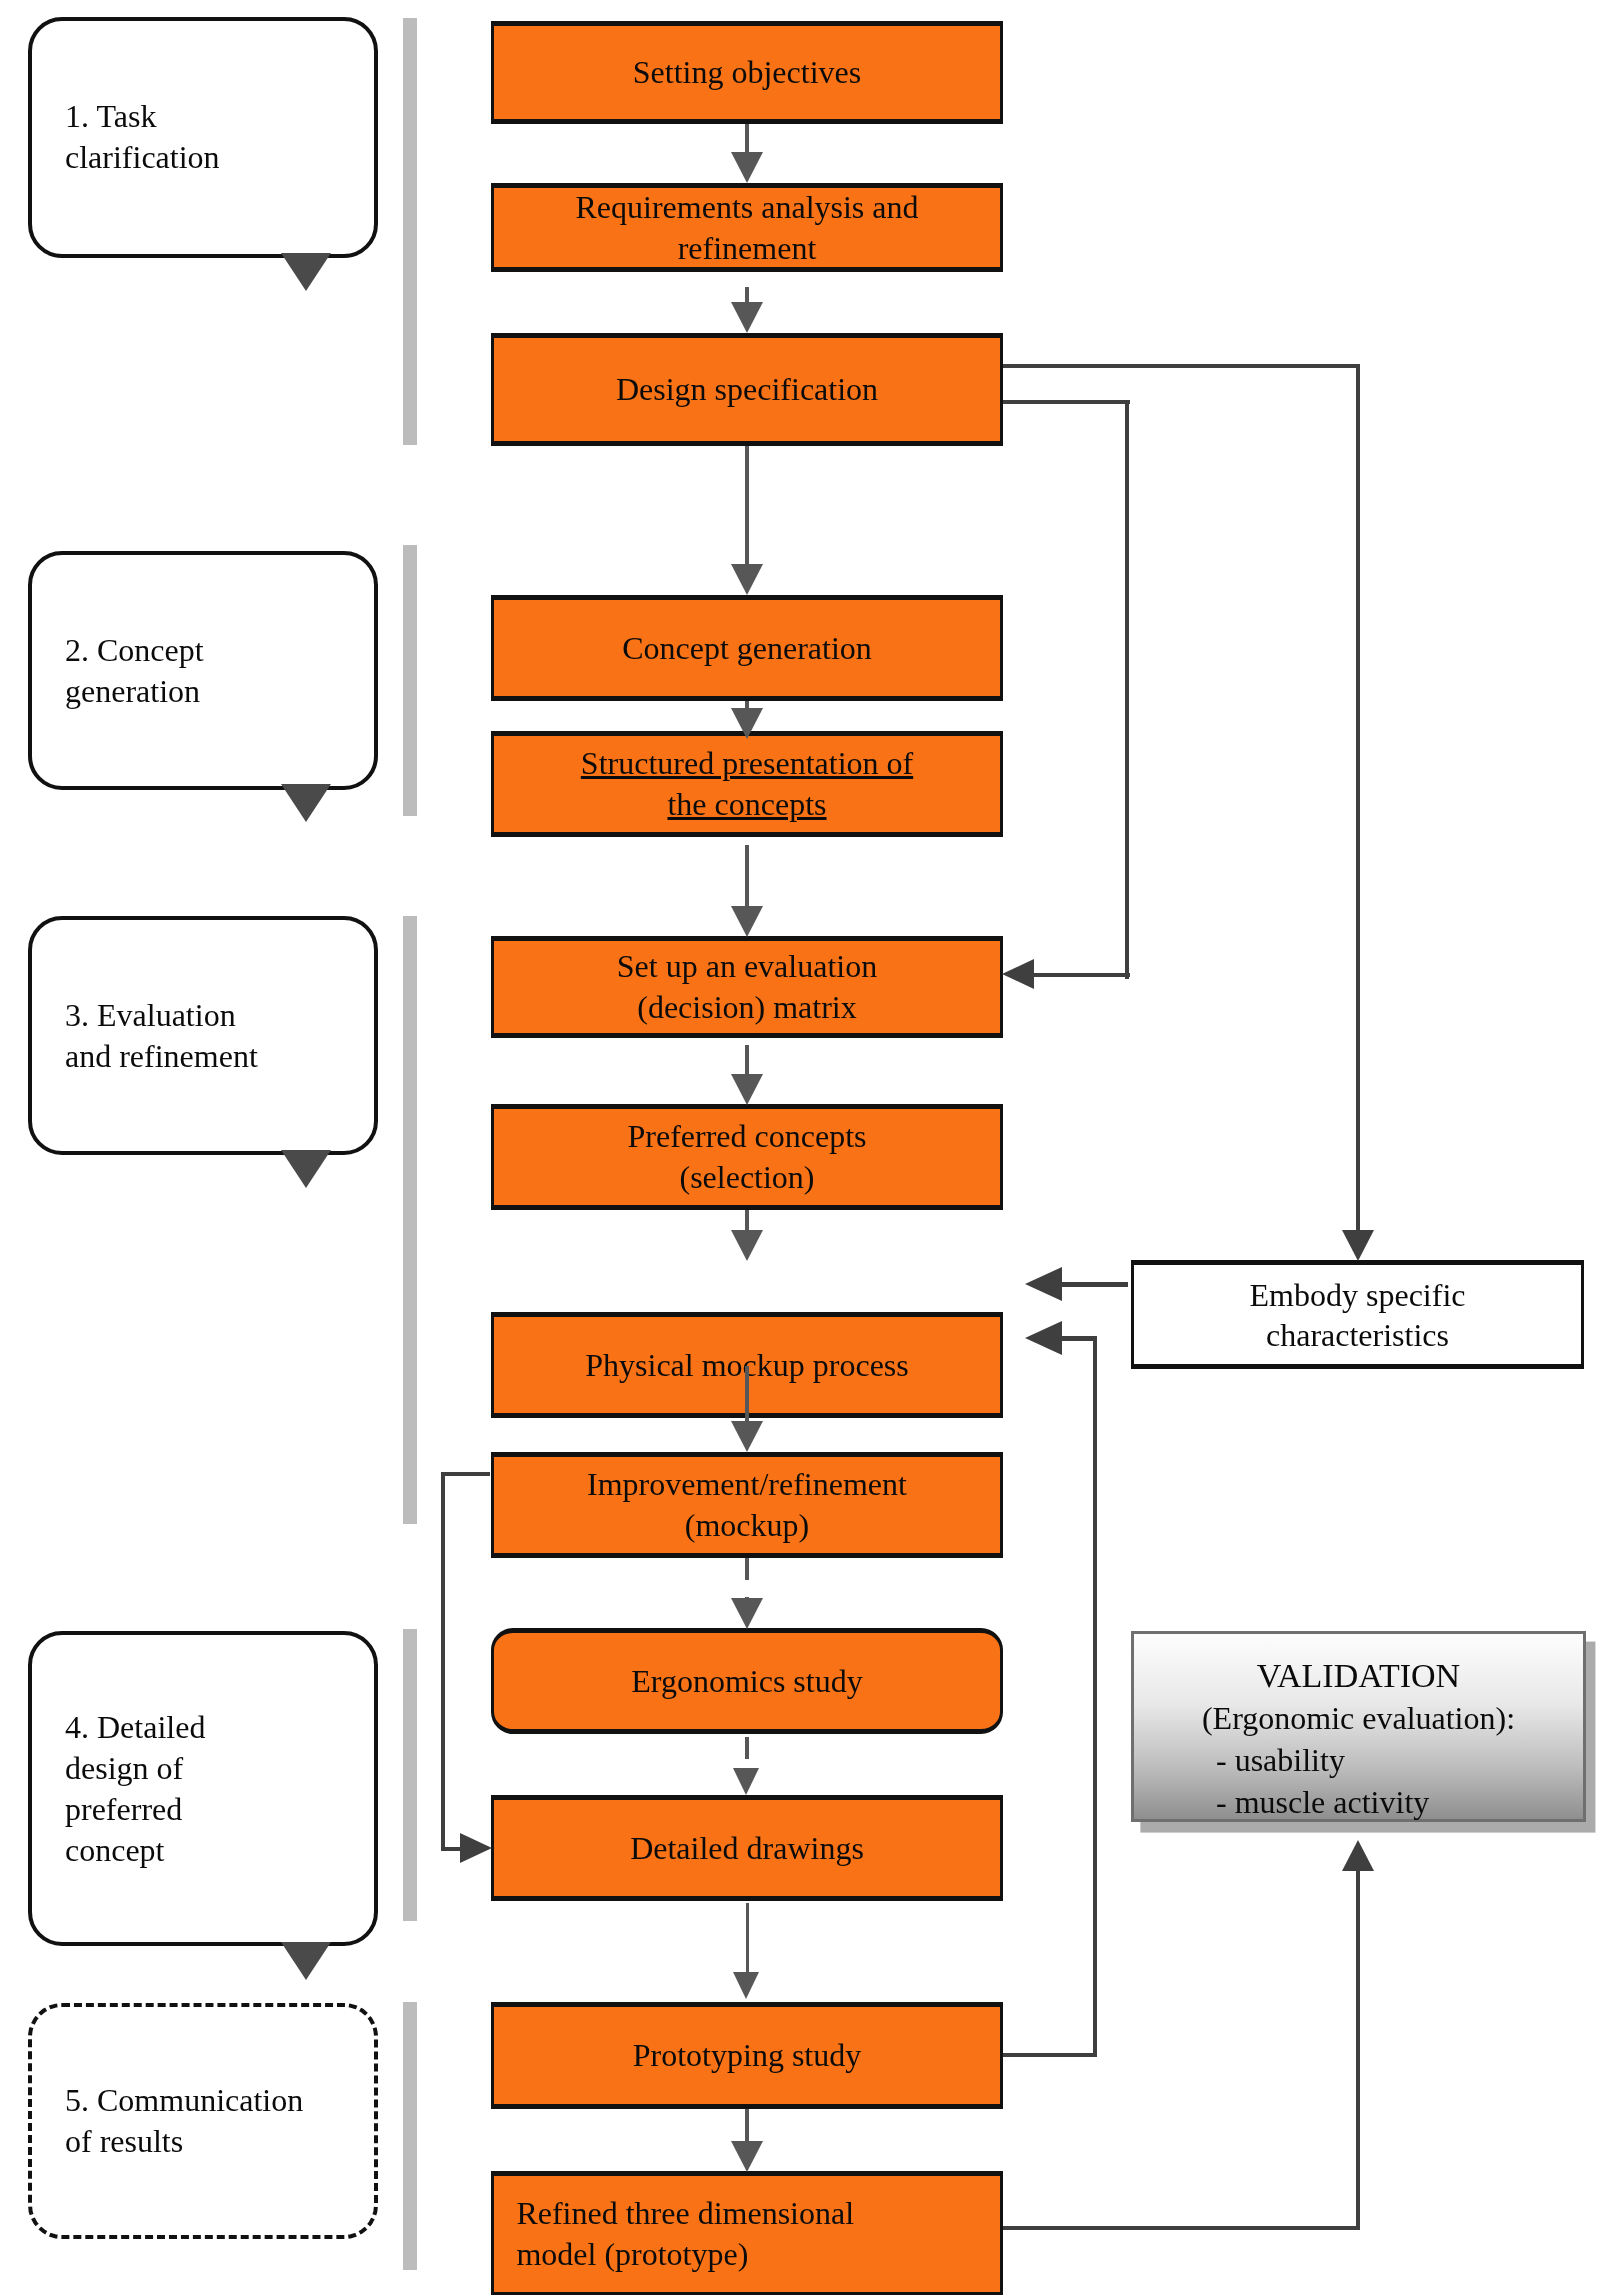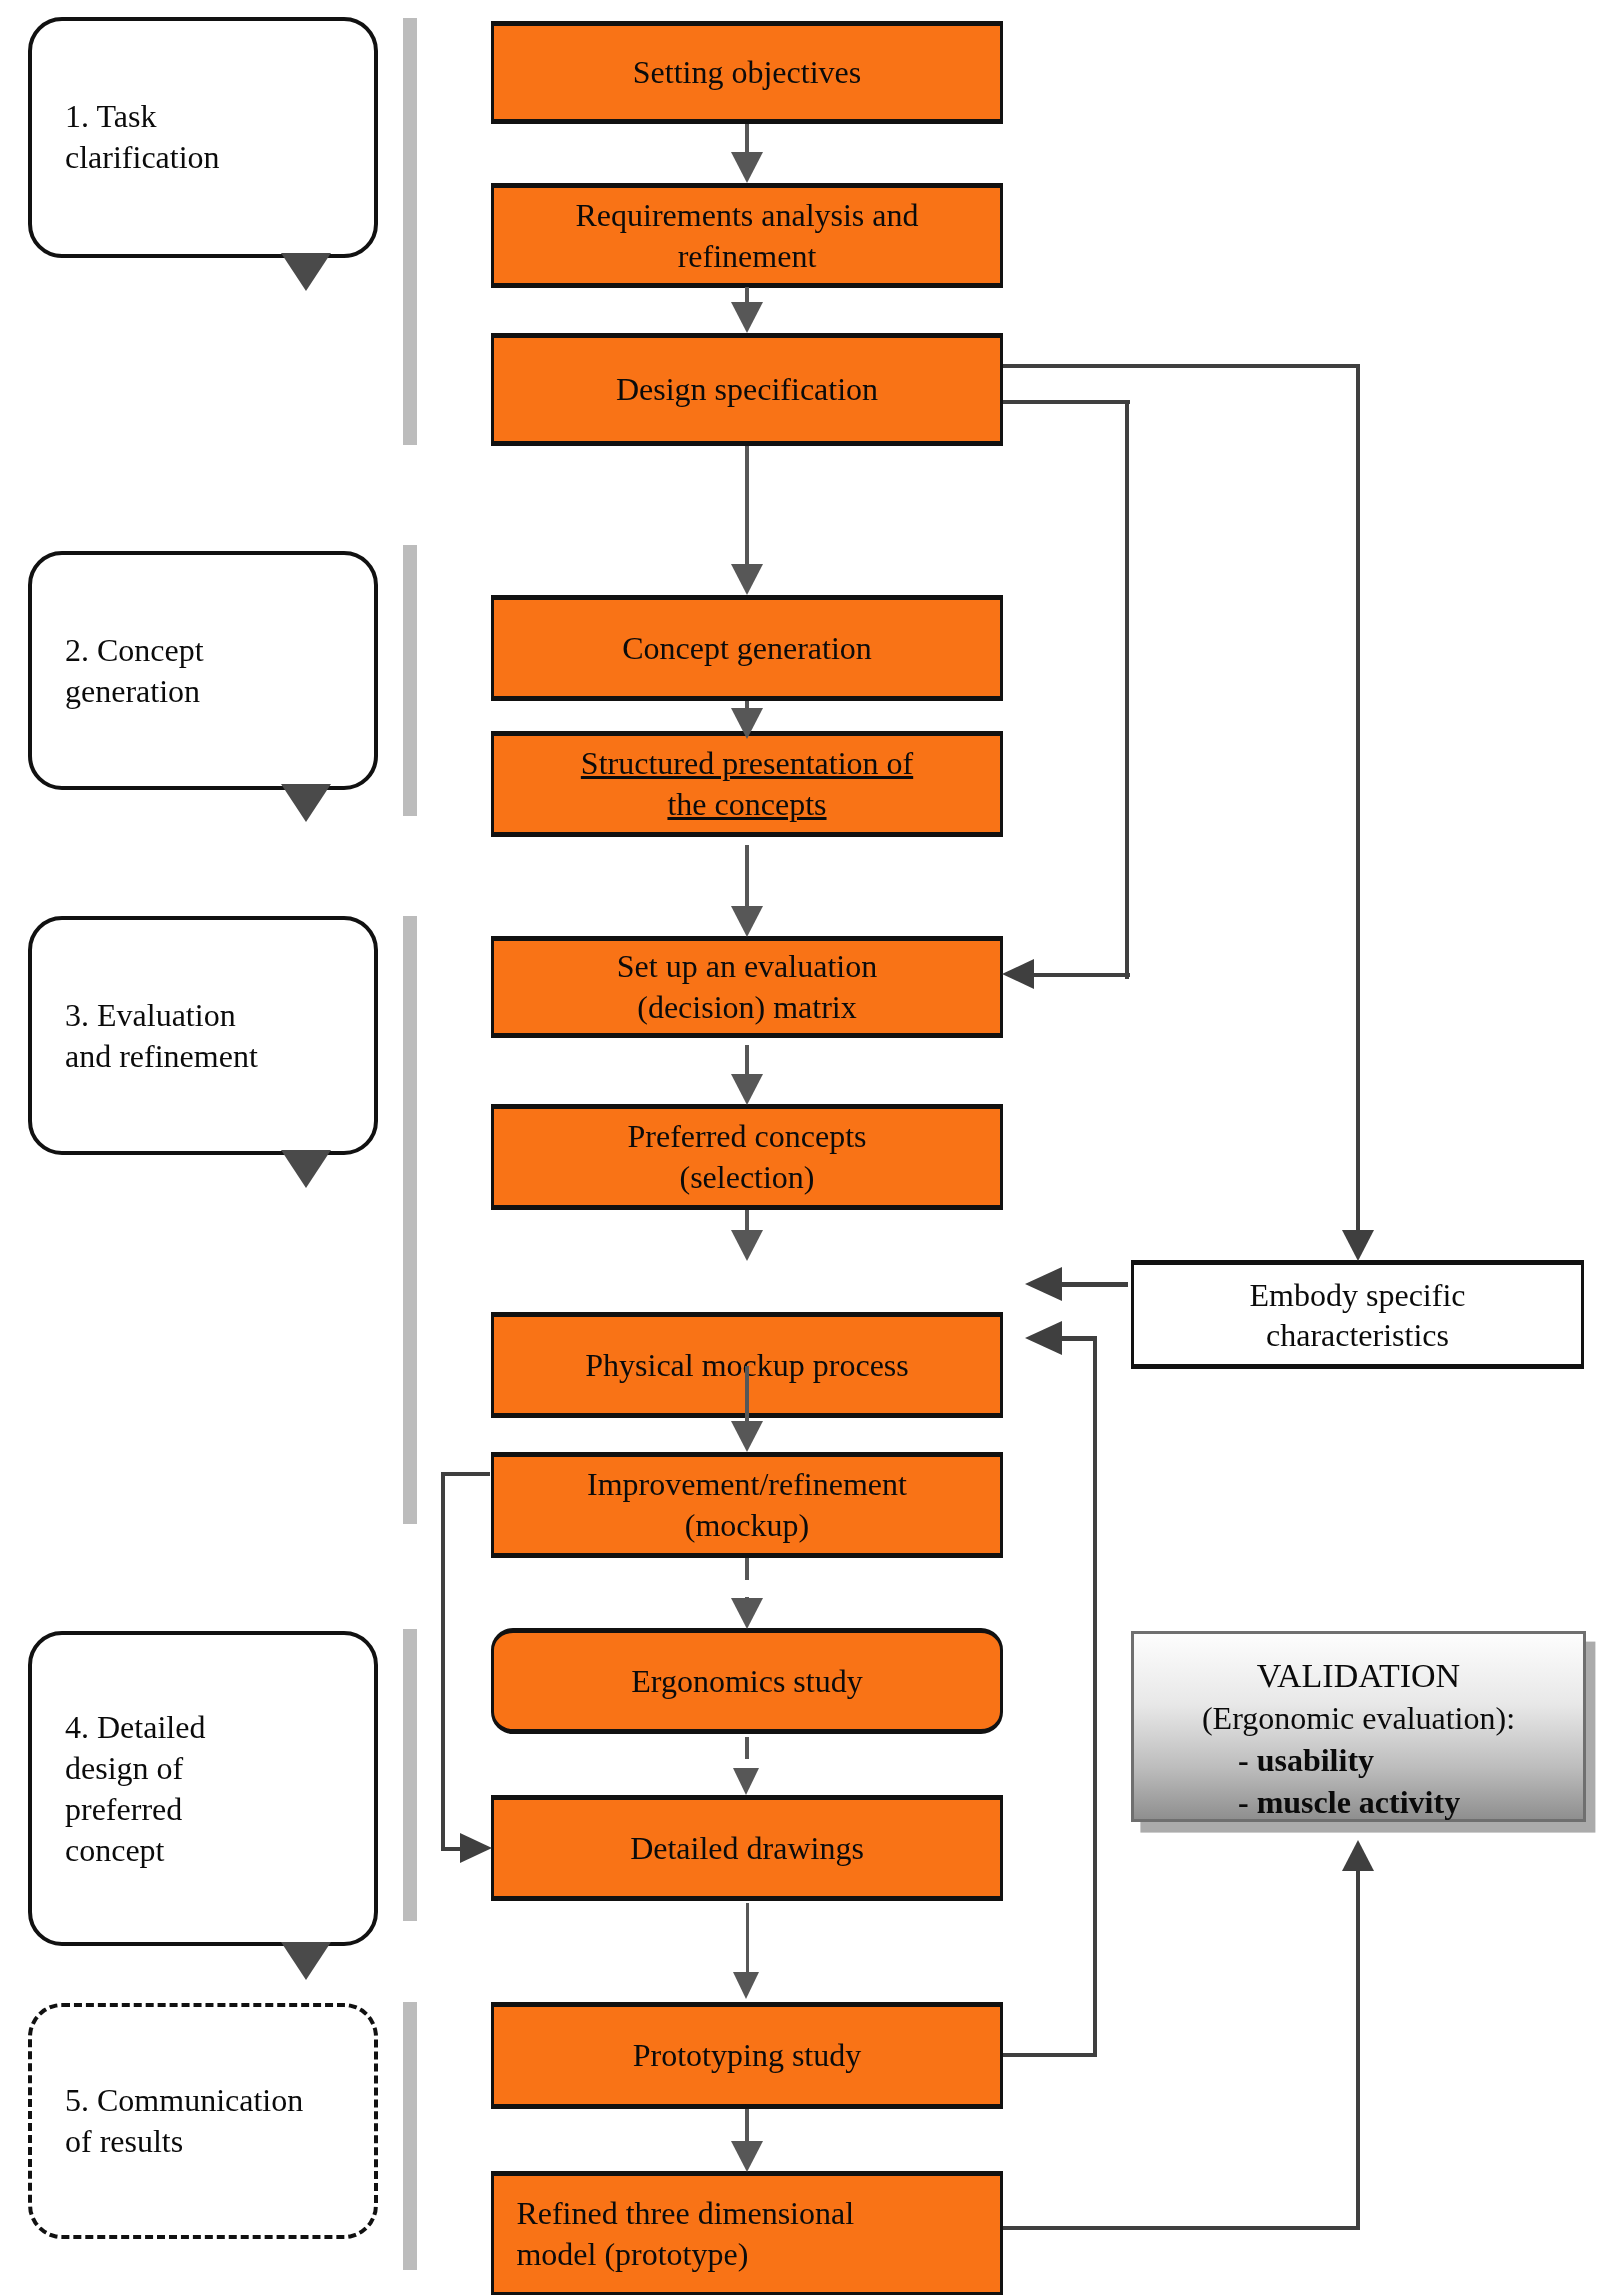--- a/index.html
+++ b/index.html
@@ -75,21 +75,21 @@
     position:absolute;left:1131px;top:1631px;width:455px;height:191px;
     border:3.5px solid var(--validation-border);
     background:linear-gradient(180deg,var(--validation-top) 0%,#e8e8e8 38%,#bdbdbd 72%,var(--validation-bottom) 100%);
     box-shadow:9.4px 10.6px 0 #ababab;
     box-sizing:border-box;
     padding-top:21px;
     font-size:32px;line-height:42px;
   }
   .validation .vtitle{text-align:center;font-size:34px;}
   .validation .vsub{text-align:center;}
-  .validation .vitem{text-align:left;margin-left:104px;font-weight:bold;}
+  .validation .vitem{text-align:left;margin-left:82px;}
 
   
   .fl{position:absolute;left:745px;width:4.1px;background:var(--flow-arrow);}
   .fl.thin{left:746px;width:2.9px;}
   .fl.dash{
     left:745px;width:3.5px;background:none;
     background-image:repeating-linear-gradient(to bottom,var(--flow-arrow) 0 22.4px,transparent 22.4px 39px);
   }
   .hd{
     position:absolute;left:731px;width:0;height:0;
@@ -163,21 +163,21 @@
   </div>
 
   <div class="ptri" style="top:253px;"></div>
   <div class="ptri" style="top:784px;"></div>
   <div class="ptri" style="top:1150px;"></div>
   <div class="ptri" style="top:1942px;"></div>
 
   <div class="step" style="top:20.6px;height:103px;">
     <span>Setting objectives</span>
   </div>
-  <div class="step" style="top:183px;height:105px;">
+  <div class="step" style="top:183px;height:89px;">
     <span>Requirements analysis and
 refinement</span>
   </div>
   <div class="step" style="top:333px;height:113px;">
     <span>Design specification</span>
   </div>
   <div class="step" style="top:595px;height:106px;">
     <span>Concept generation</span>
   </div>
   <div class="step" style="top:731px;height:106px;text-decoration:underline;">

